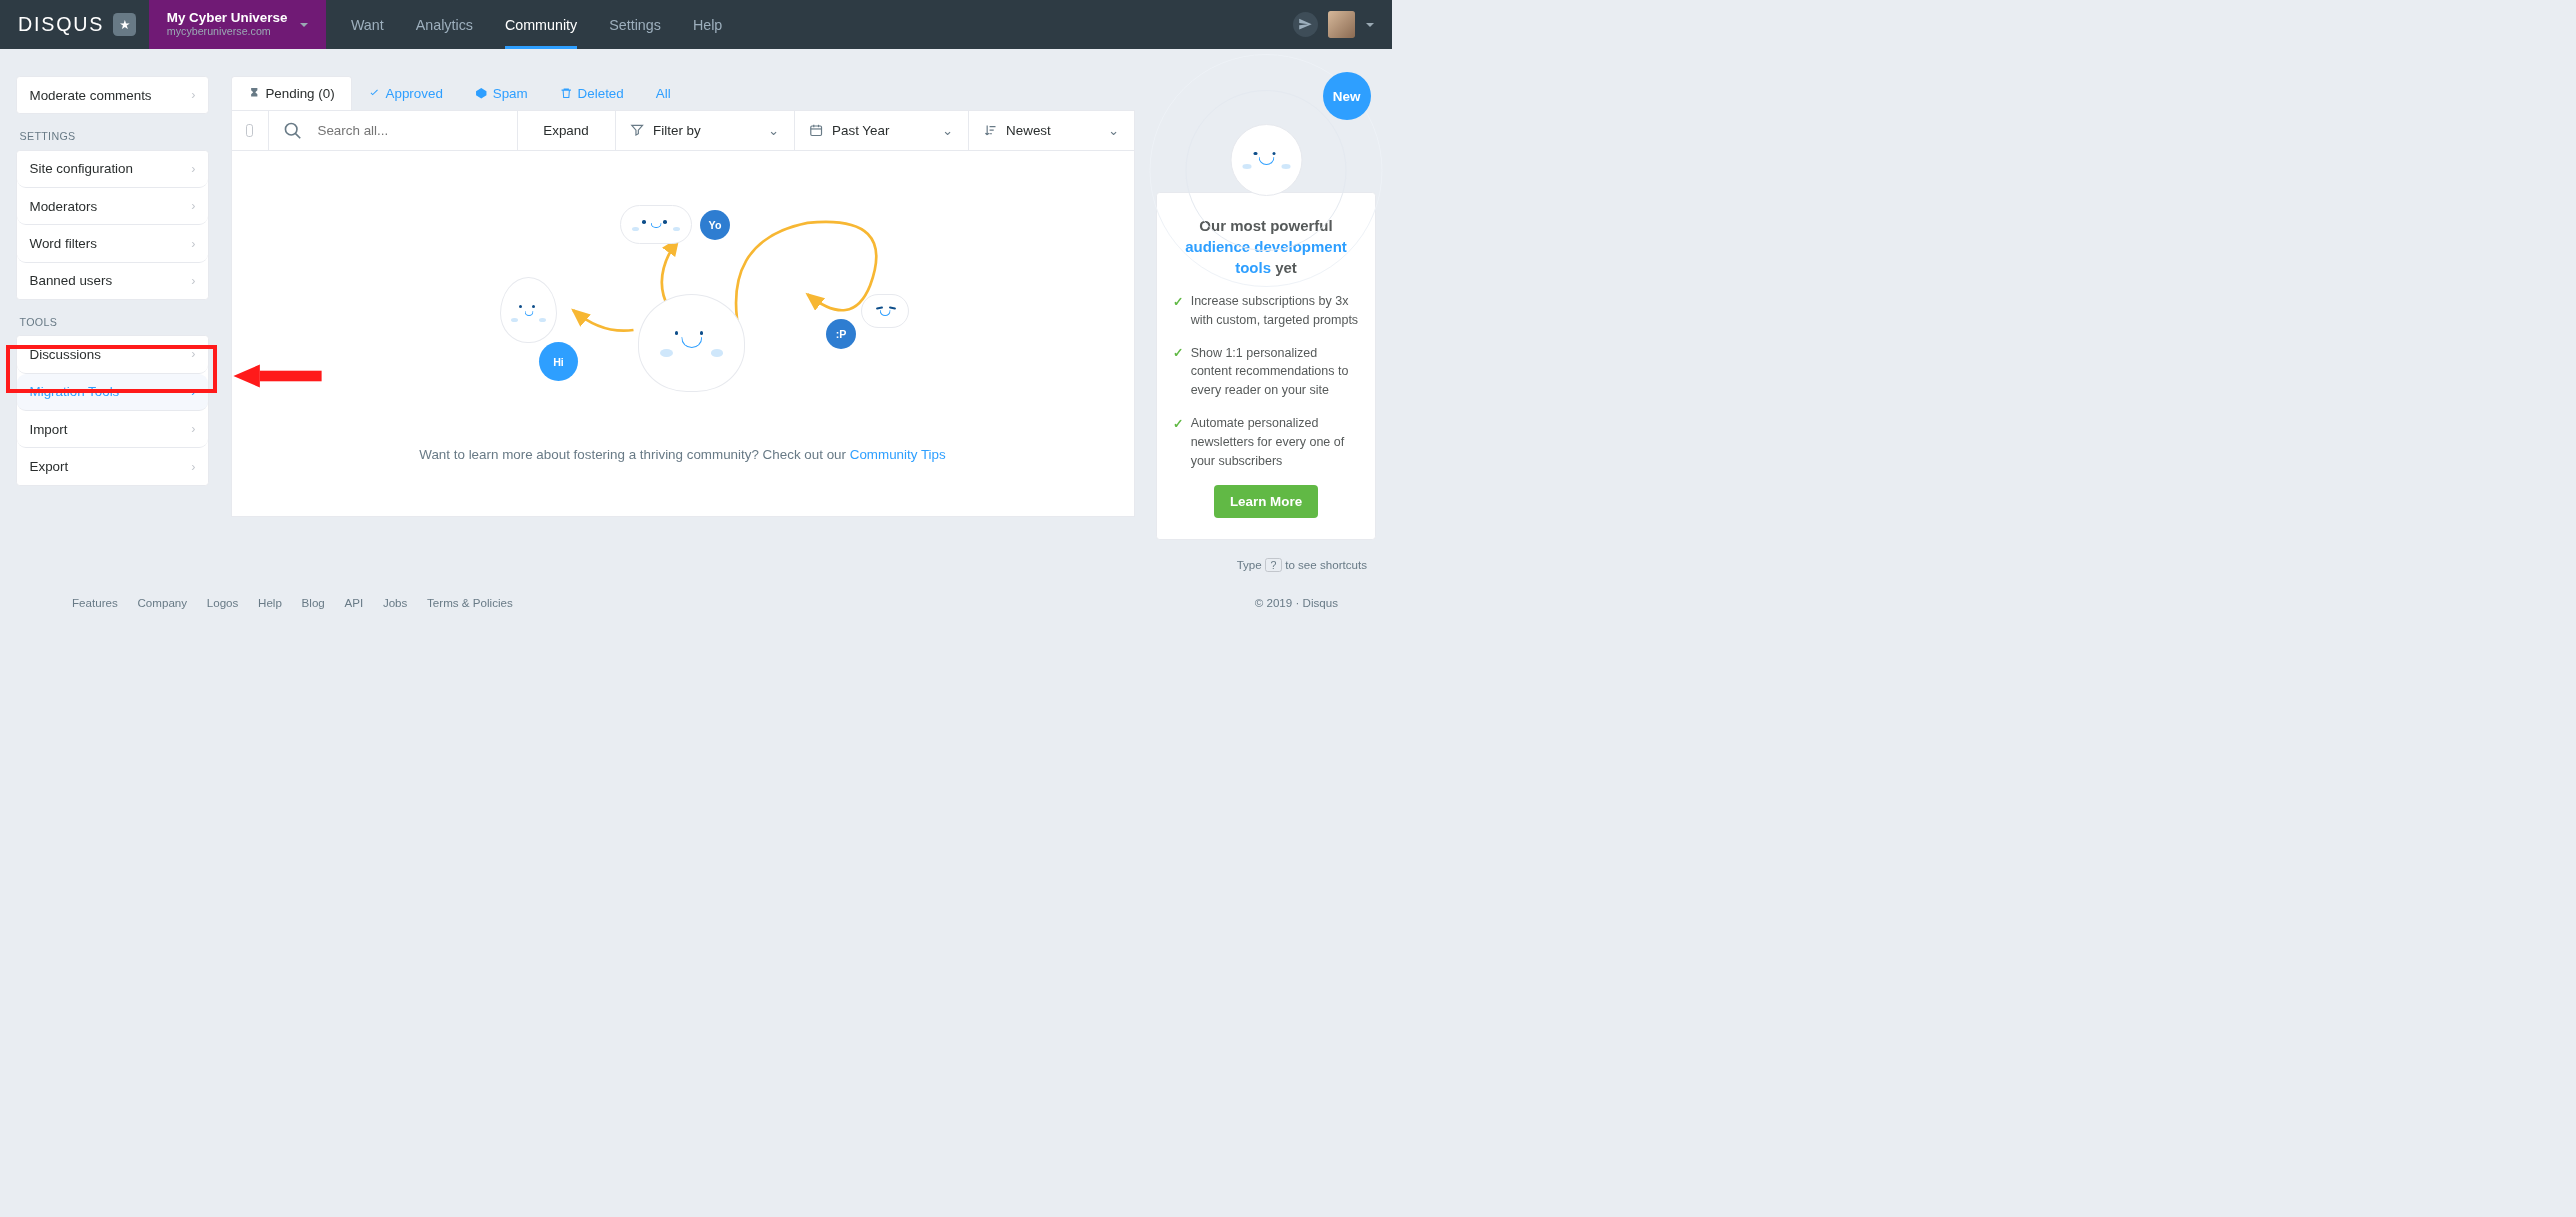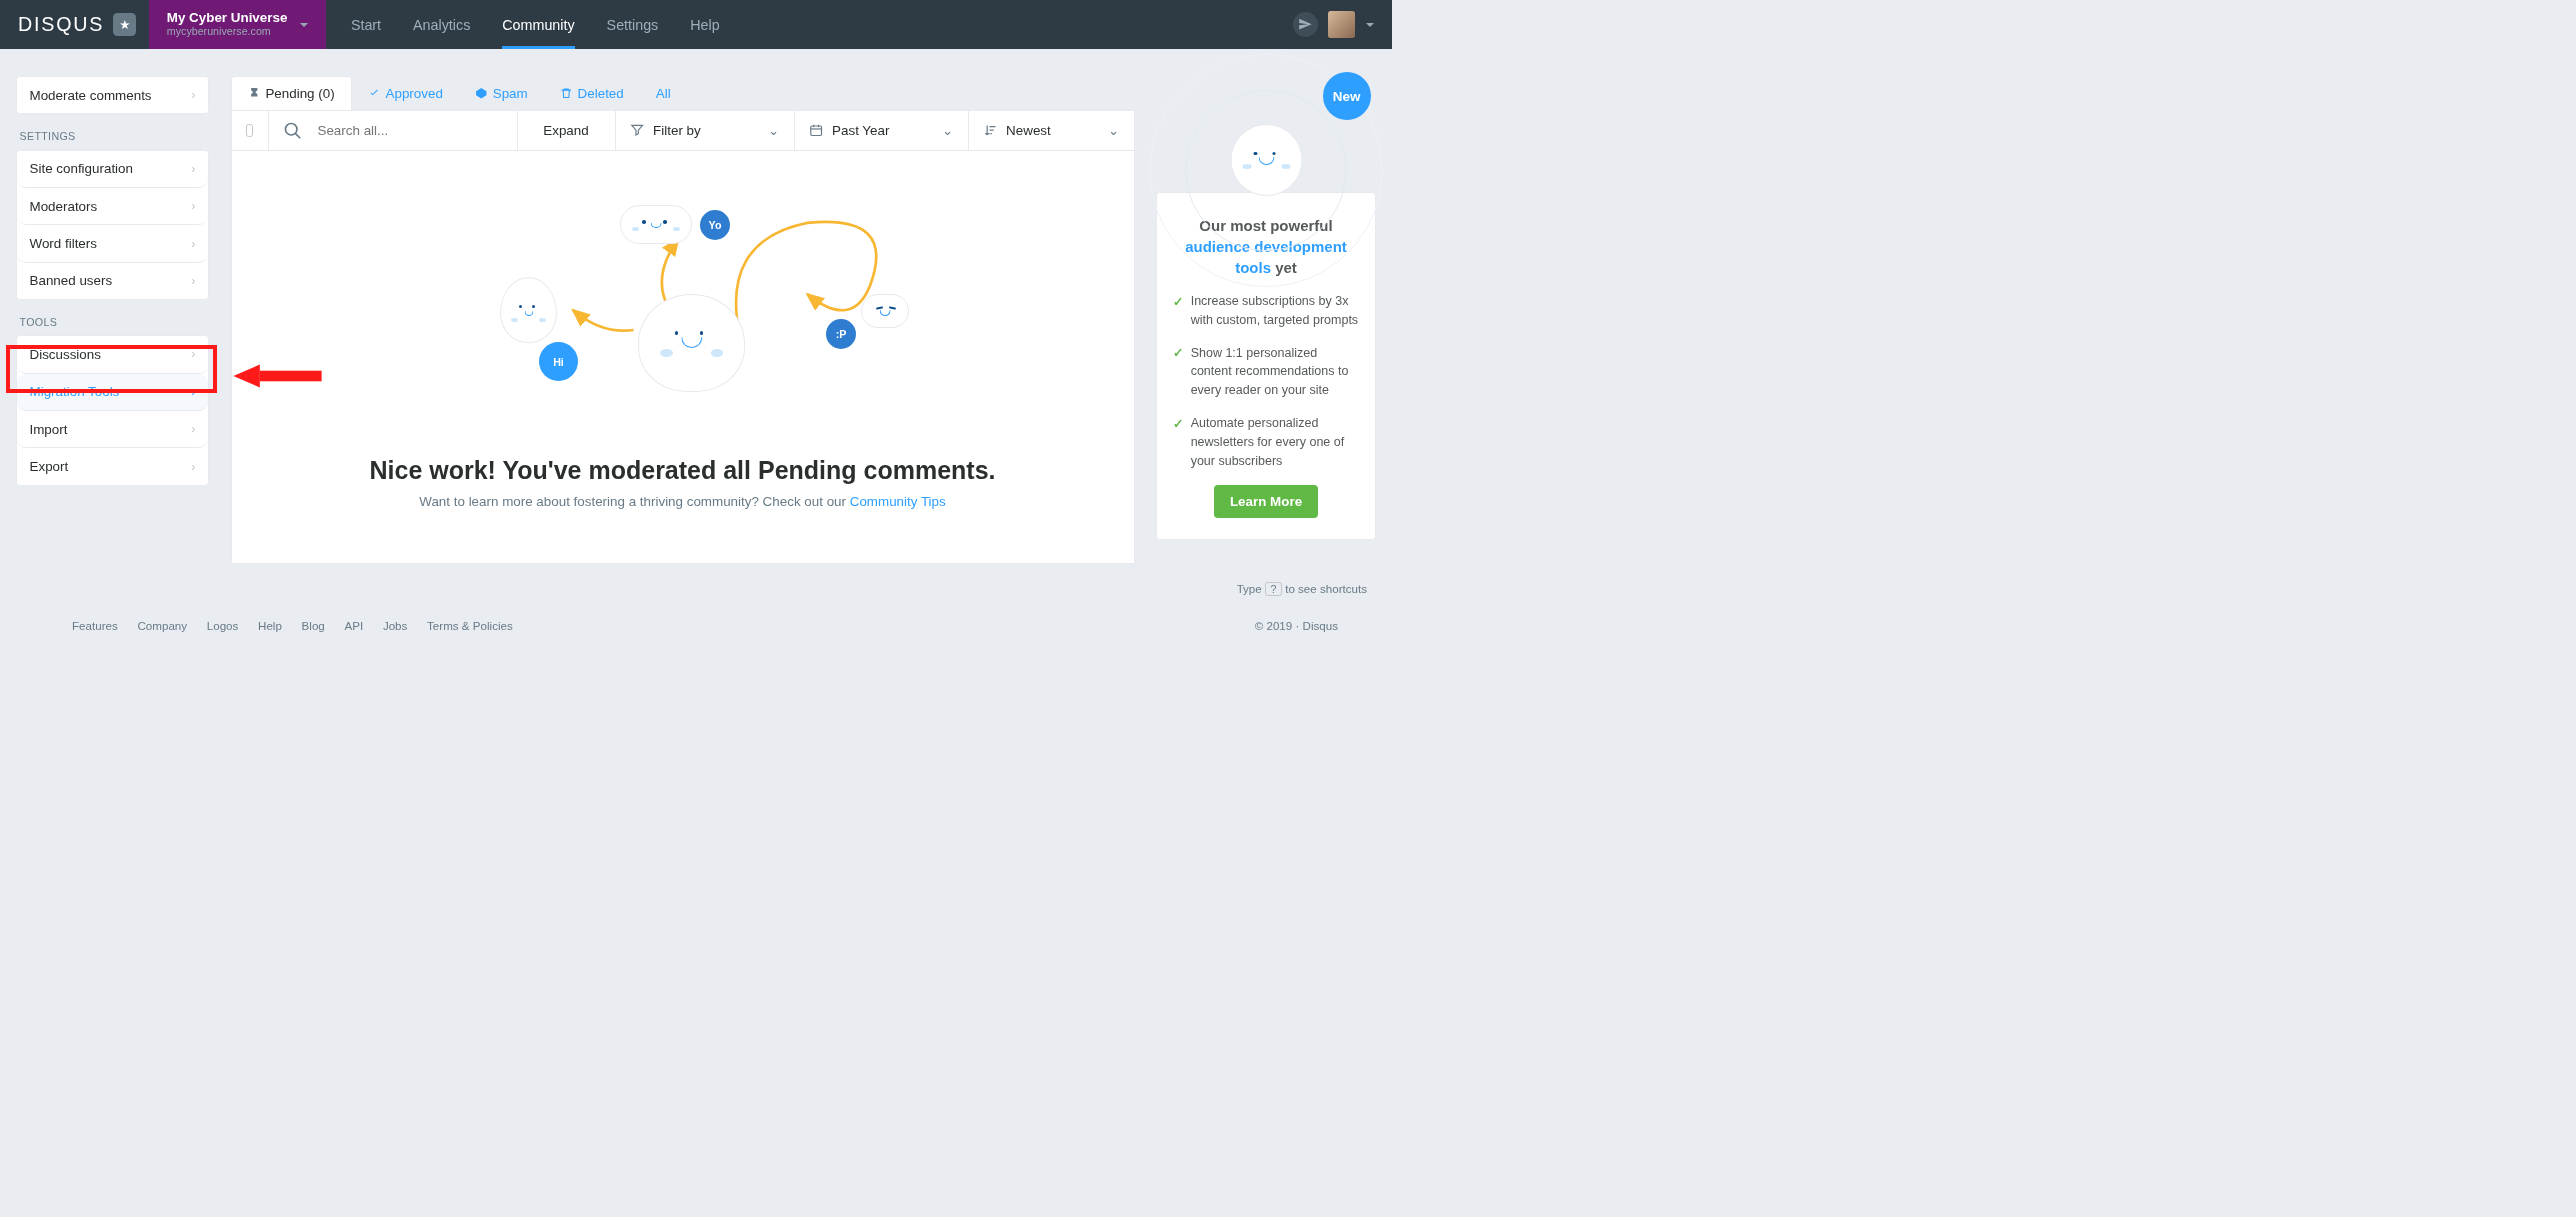--- a/index.html
+++ b/index.html
@@ -79,21 +79,21 @@
   <div class="logo">DISQUS</div>
   <div class="star-box">★</div>
   <div class="site-picker">
     <div class="site-picker-text">
       <div class="site-title">My Cyber Universe</div>
       <div class="site-domain">mycyberuniverse.com</div>
     </div>
     <div class="caret-down"></div>
   </div>
   <div class="topnav">
-    <a>Start</a>
+    <a>Want</a>
     <a>Analytics</a>
     <a class="active">Community</a>
     <a>Settings</a>
     <a>Help</a>
   </div>
   <div class="top-right">
     <div class="notif-circle">
       <svg width="14.3" height="14.3" viewBox="0 0 24 24" fill="currentColor">
           <path d="M2 21l21-9L2 3v7l15 2-15 2z"></path>
         </svg>
@@ -286,21 +286,20 @@
               <div class="mini-face">
                 <div style="position:absolute; top:38%; left:30%; width:7.2px; height:1.8px; background:#0e4e8a; border-radius:1.8px; transform:rotate(-10deg)"></div>
                 <div style="position:absolute; top:38%; right:26%; width:7.2px; height:1.8px; background:#0e4e8a; border-radius:1.8px; transform:rotate(10deg)"></div>
                 <div style="position:absolute; width:10.7px; height:5.4px; border:1.8px solid #2e9fff; border-top:none; border-radius:0 0 10.7px 10.7px; top:48%; left:50%; transform:translateX(-50%)"></div>
               </div>
             </div>
         <div class="speech" style="width:30px; height:30px; left:250px; top:5.4px; background:#2e7dd1;">Yo</div>
         <div class="speech" style="width:39px; height:39px; left:89px; top:137px; background:#2e9fff;">Hi</div>
         <div class="speech" style="width:30px; height:30px; left:376px; top:114px; background:#2e7dd1;">:P</div>
       </div>
-      <div class="hero-msg">Nice work! You've moderated all Pending comments.</div>
       <div class="hero-sub">
         <span>Want to learn more about fostering a thriving community? Check out our </span><a>Community Tips</a>
       </div>
     </div>
   </div>
 
   <div class="rightcol">
     <div class="new-badge">New</div>
     <div class="mascot-ring">
       <div style="position:absolute; width:161px; height:161px; border:0.9px solid #e4e9f0; border-radius:50%; left:-27px; top:-27px;"></div>

